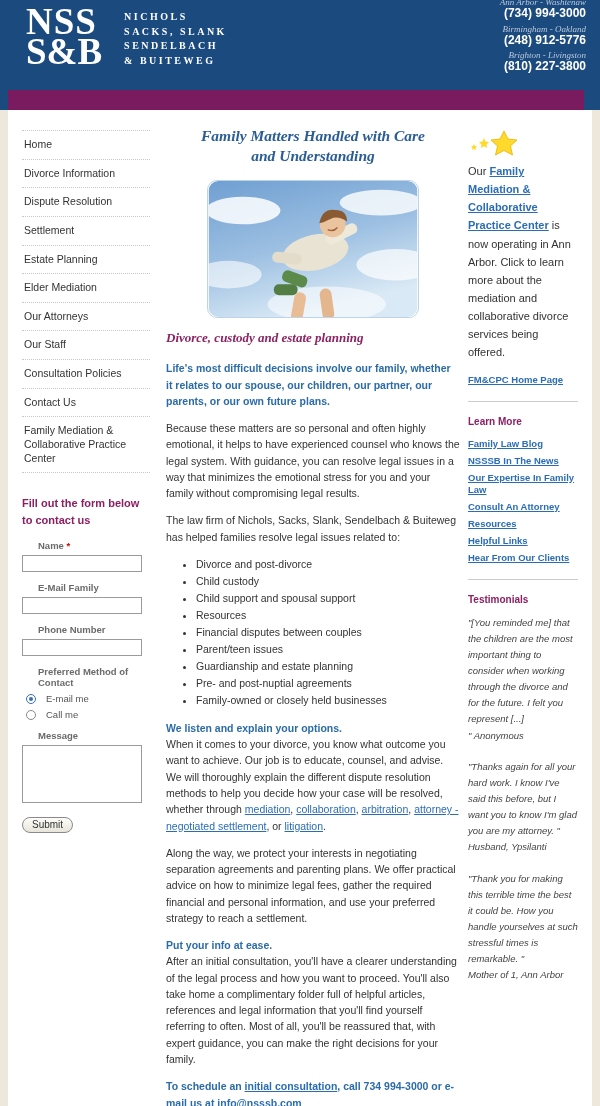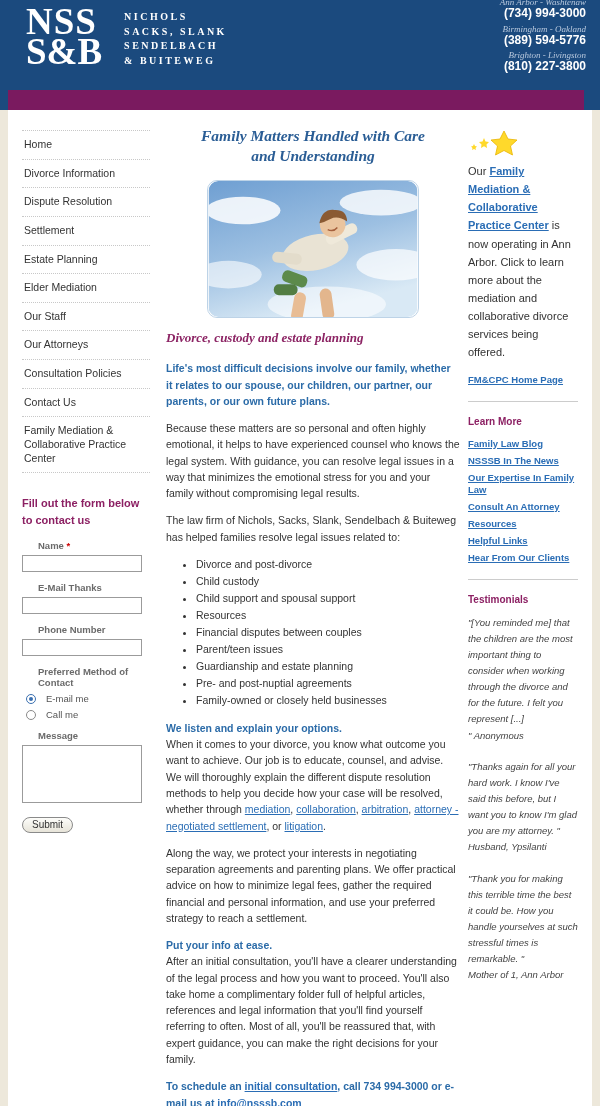--- a/index.html
+++ b/index.html
@@ -80,21 +80,21 @@
     <div>SENDELBACH</div>
     <div>&amp; BUITEWEG</div>
   </div>
   <div class="header-phones">
     <div class="office">
       <span class="loc">Ann Arbor - Washtenaw</span>
       <span class="tel">(734) 994-3000</span>
     </div>
     <div class="office">
       <span class="loc">Birmingham - Oakland</span>
-      <span class="tel">(389) 594-5776</span>
+      <span class="tel">(248) 912-5776</span>
     </div>
     <div class="office">
       <span class="loc">Brighton - Livingston</span>
       <span class="tel">(810) 227-3800</span>
     </div>
   </div>
 </div>
 <div class="purple-strip">
     <div class="inner"></div>
   </div>
@@ -103,35 +103,35 @@
 
   <div class="col-left">
     <div class="nav">
       <ul>
         <li>Home</li>
         <li>Divorce Information</li>
         <li>Dispute Resolution</li>
         <li>Settlement</li>
         <li>Estate Planning</li>
         <li>Elder Mediation</li>
+        <li>Our Attorneys</li>
         <li>Our Staff</li>
-        <li>Our Attorneys</li>
         <li>Consultation Policies</li>
         <li>Contact Us</li>
         <li>Family Mediation &amp; Collaborative Practice Center</li>
       </ul>
     </div>
 
     <div class="contact-form">
       <div class="form-heading">Fill out the form below to contact us</div>
 
       <div class="field-label"><span>Name</span> <span class="req">*</span></div>
       <input class="text-input" type="text" style="">
 
-      <div class="field-label">E-Mail Thanks</div>
+      <div class="field-label">E-Mail Family</div>
       <input class="text-input" type="text" style="">
 
       <div class="field-label">Phone Number</div>
       <input class="text-input" type="text" style="">
 
       <div class="field-label">Preferred Method of Contact</div>
       <div class="radio-row">
         <span class="radio on"></span>
         <span>E-mail me</span>
       </div>

